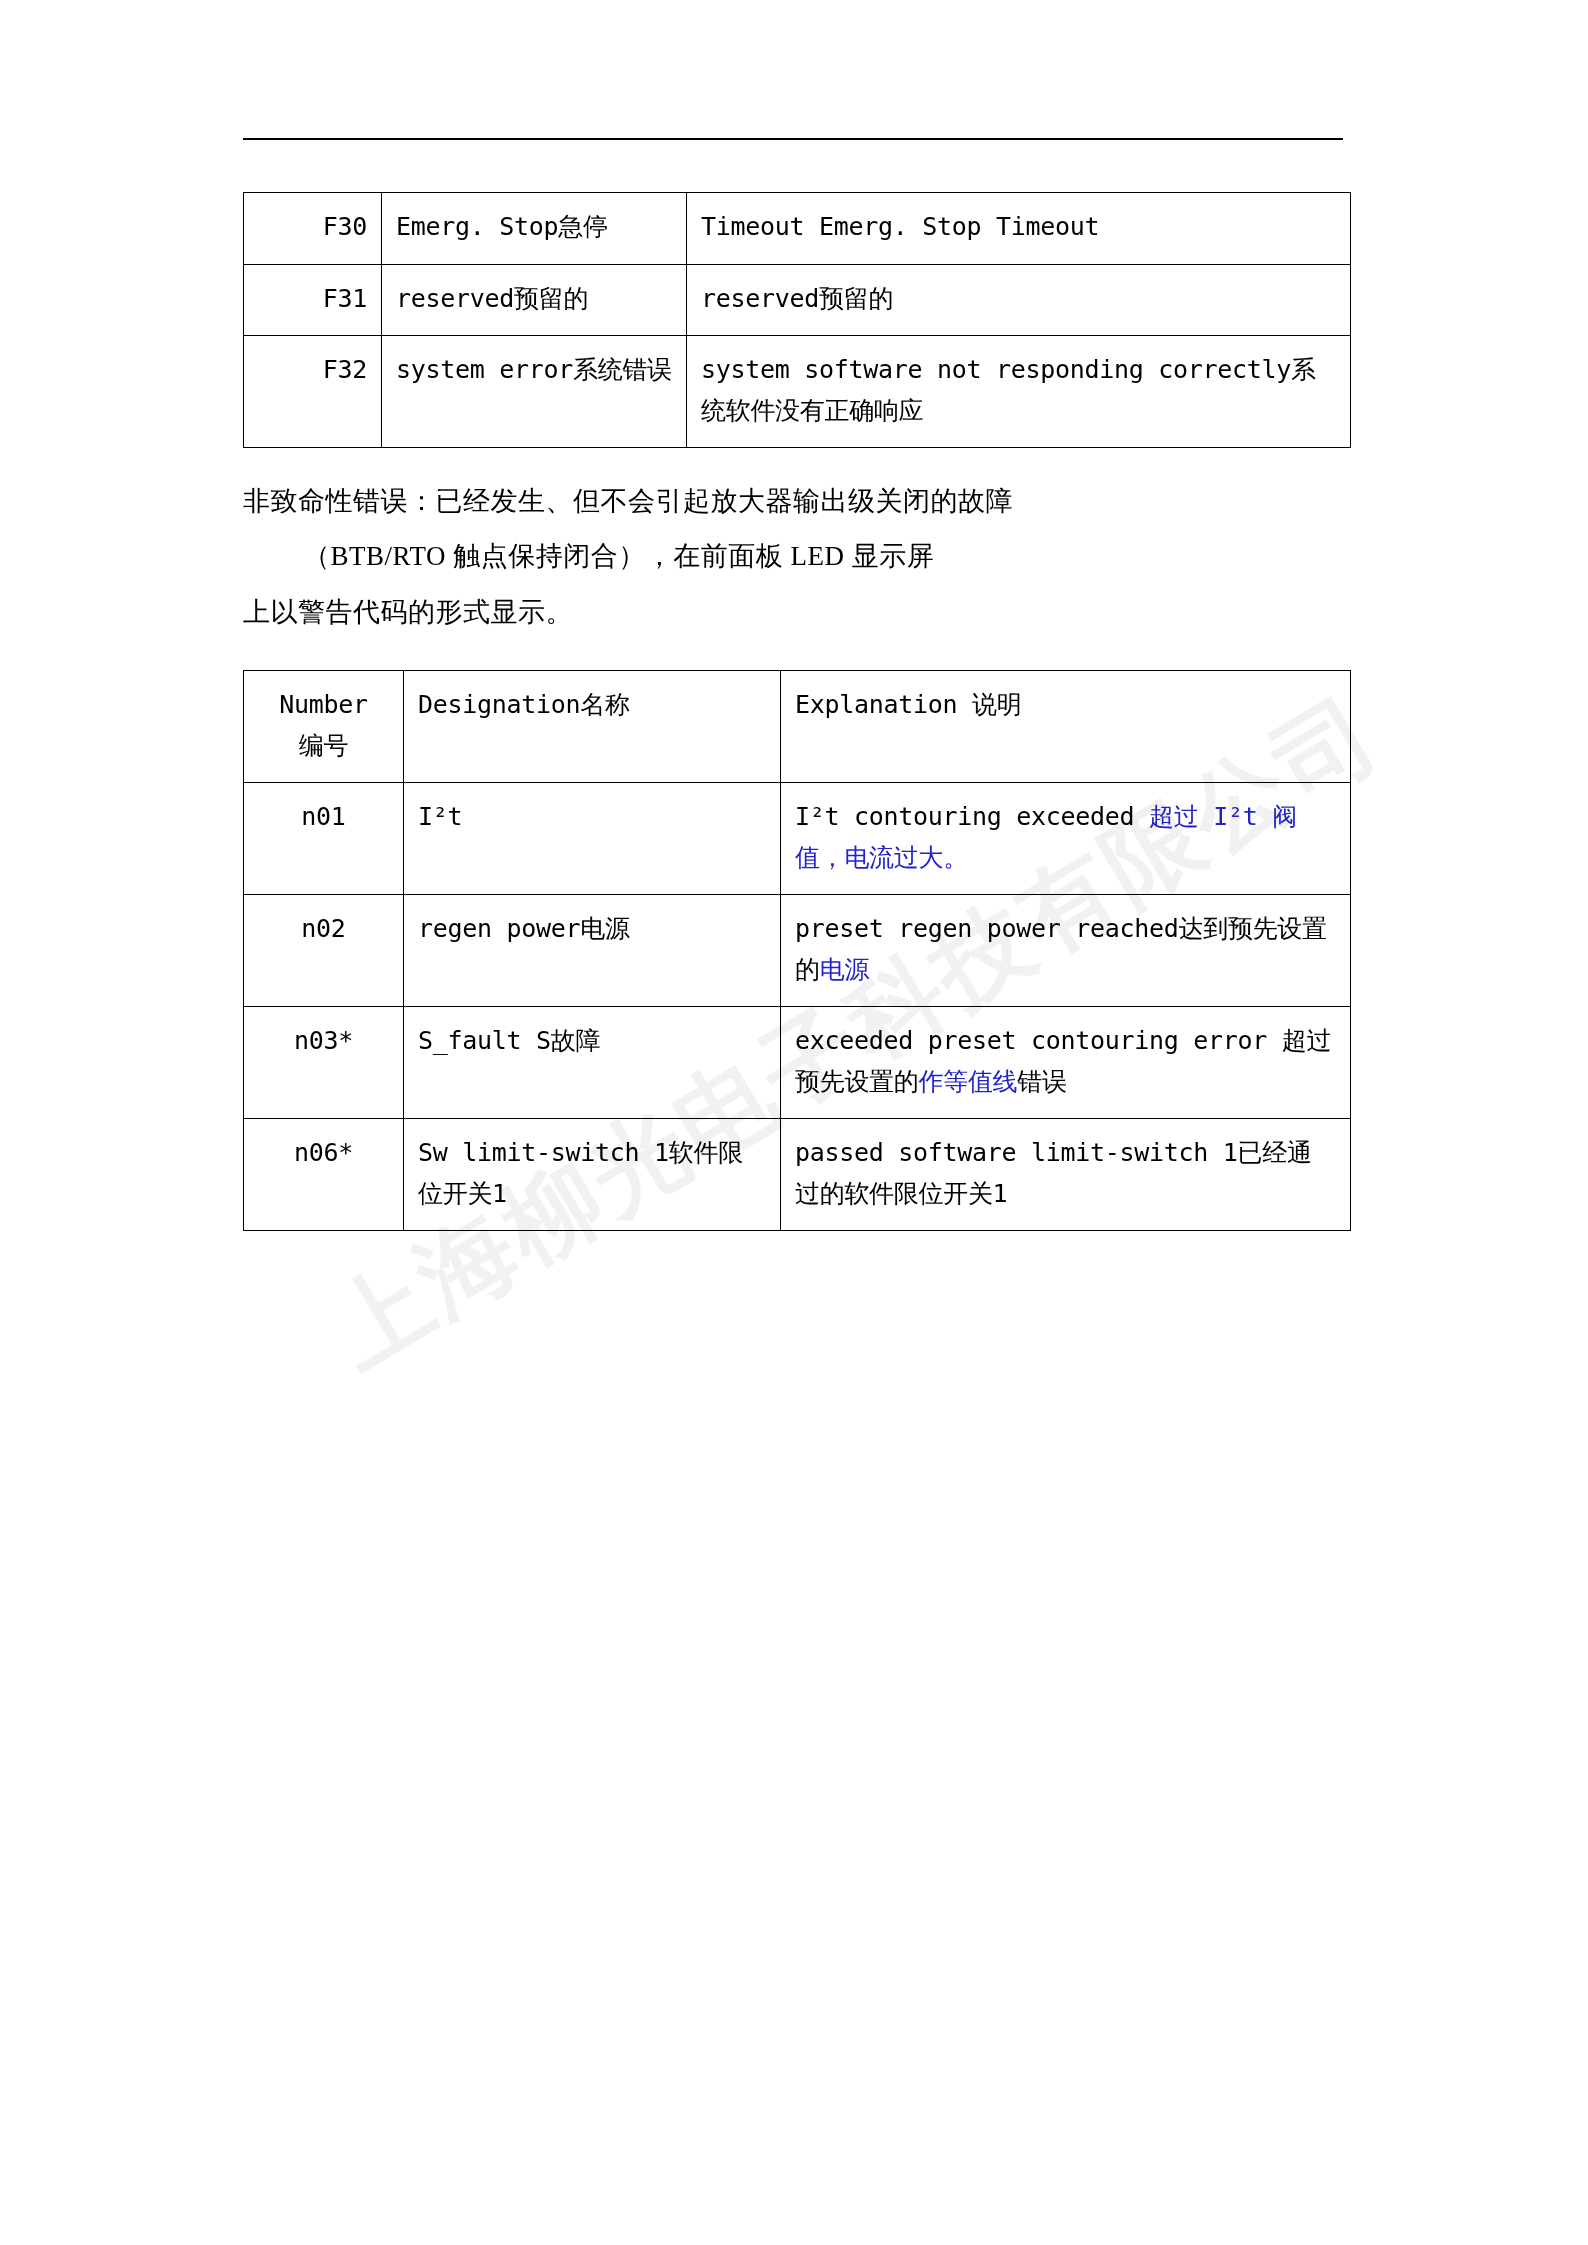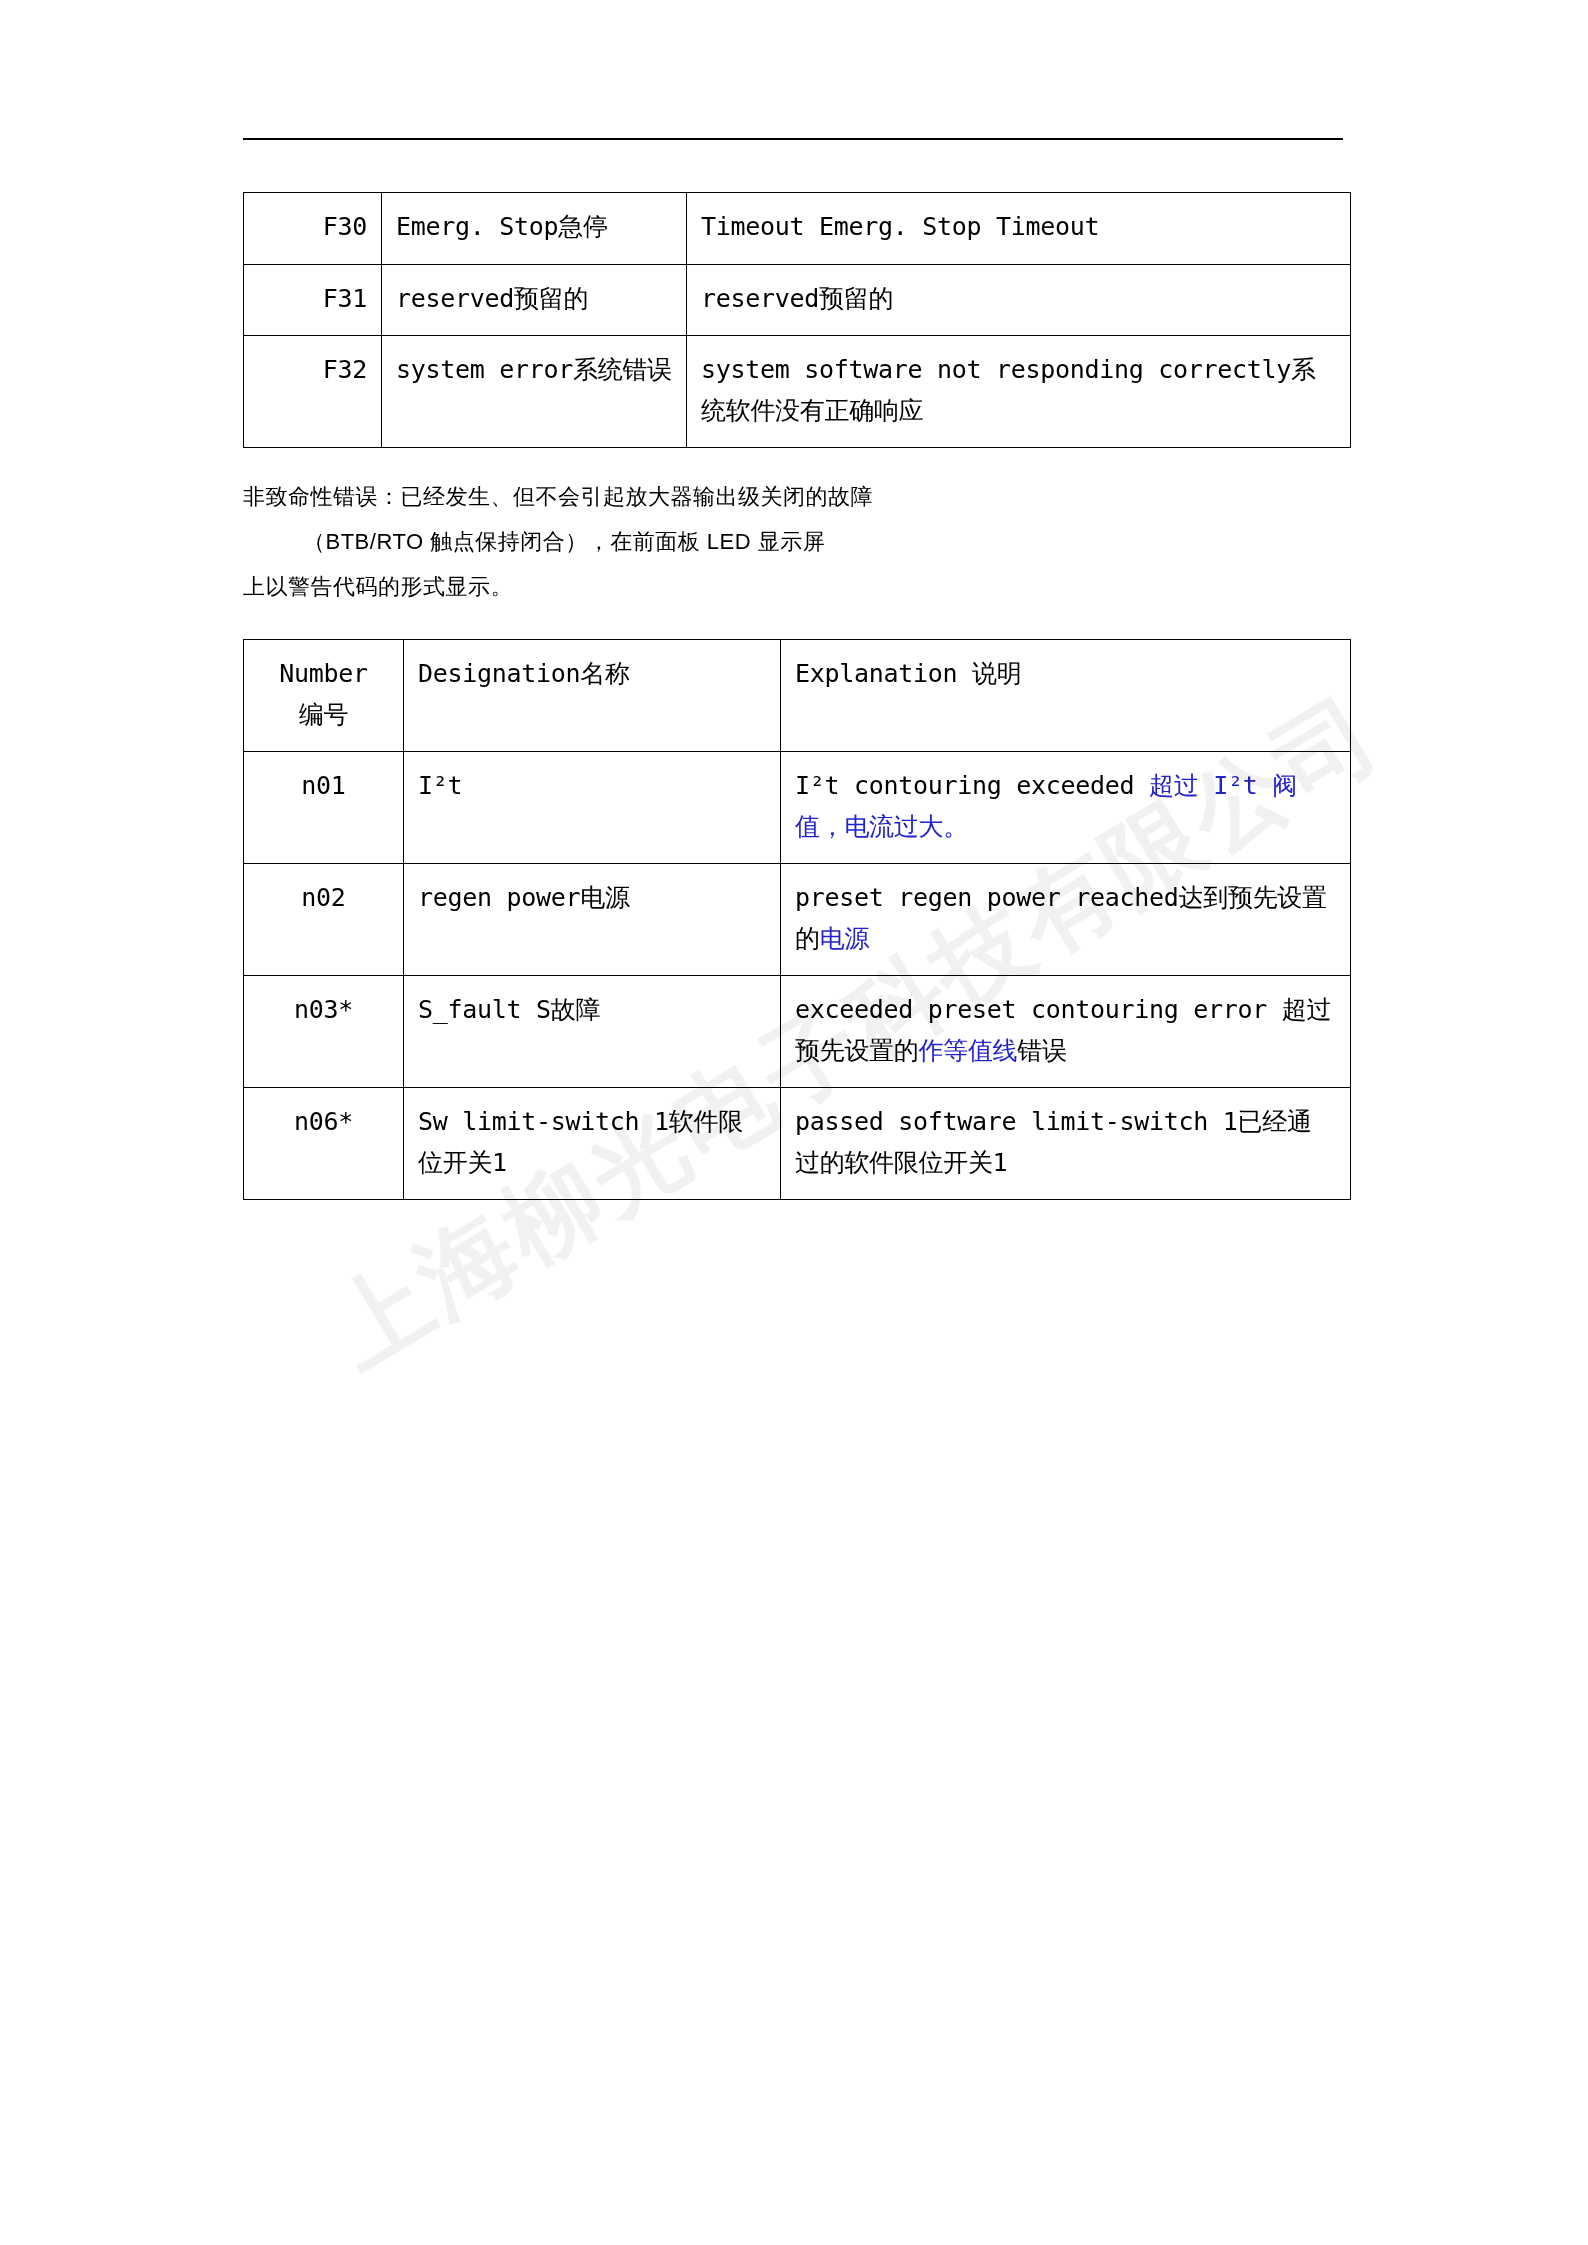--- a/index.html
+++ b/index.html
@@ -60,22 +60,22 @@
   .t2 col.c3 { width: 570px; }
 
   .num-cell {
     text-align: center;
     margin-top: 48px;
   }
   .num-cell-left {
     text-align: right;
   }
   .para {
-    font-family: Liberation Sans, sans-serif;
-    font-size: 22px;
+    font-family: Liberation Serif, serif;
+    font-size: 27px;
     line-height: 2.05;
     margin: 26px 0 30px 0;
     letter-spacing: 0.5px;
   }
   .para .l1 { display: block; text-align: left; }
   .para .l2 { display: block; padding-left: 60px;}
   .para .l3 { display: block; padding-right: 180px;}
   .blue {
     color: #2222cc;
   }

